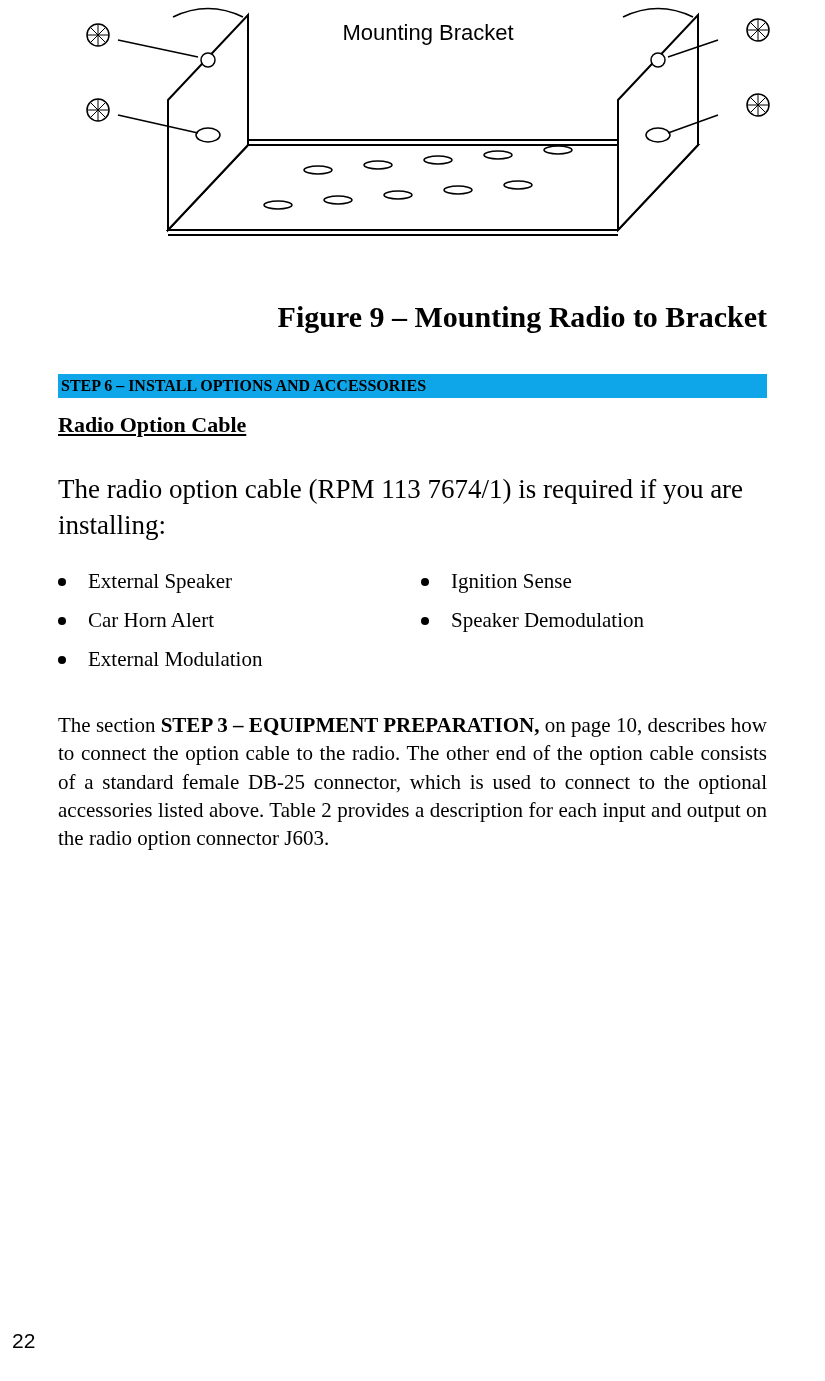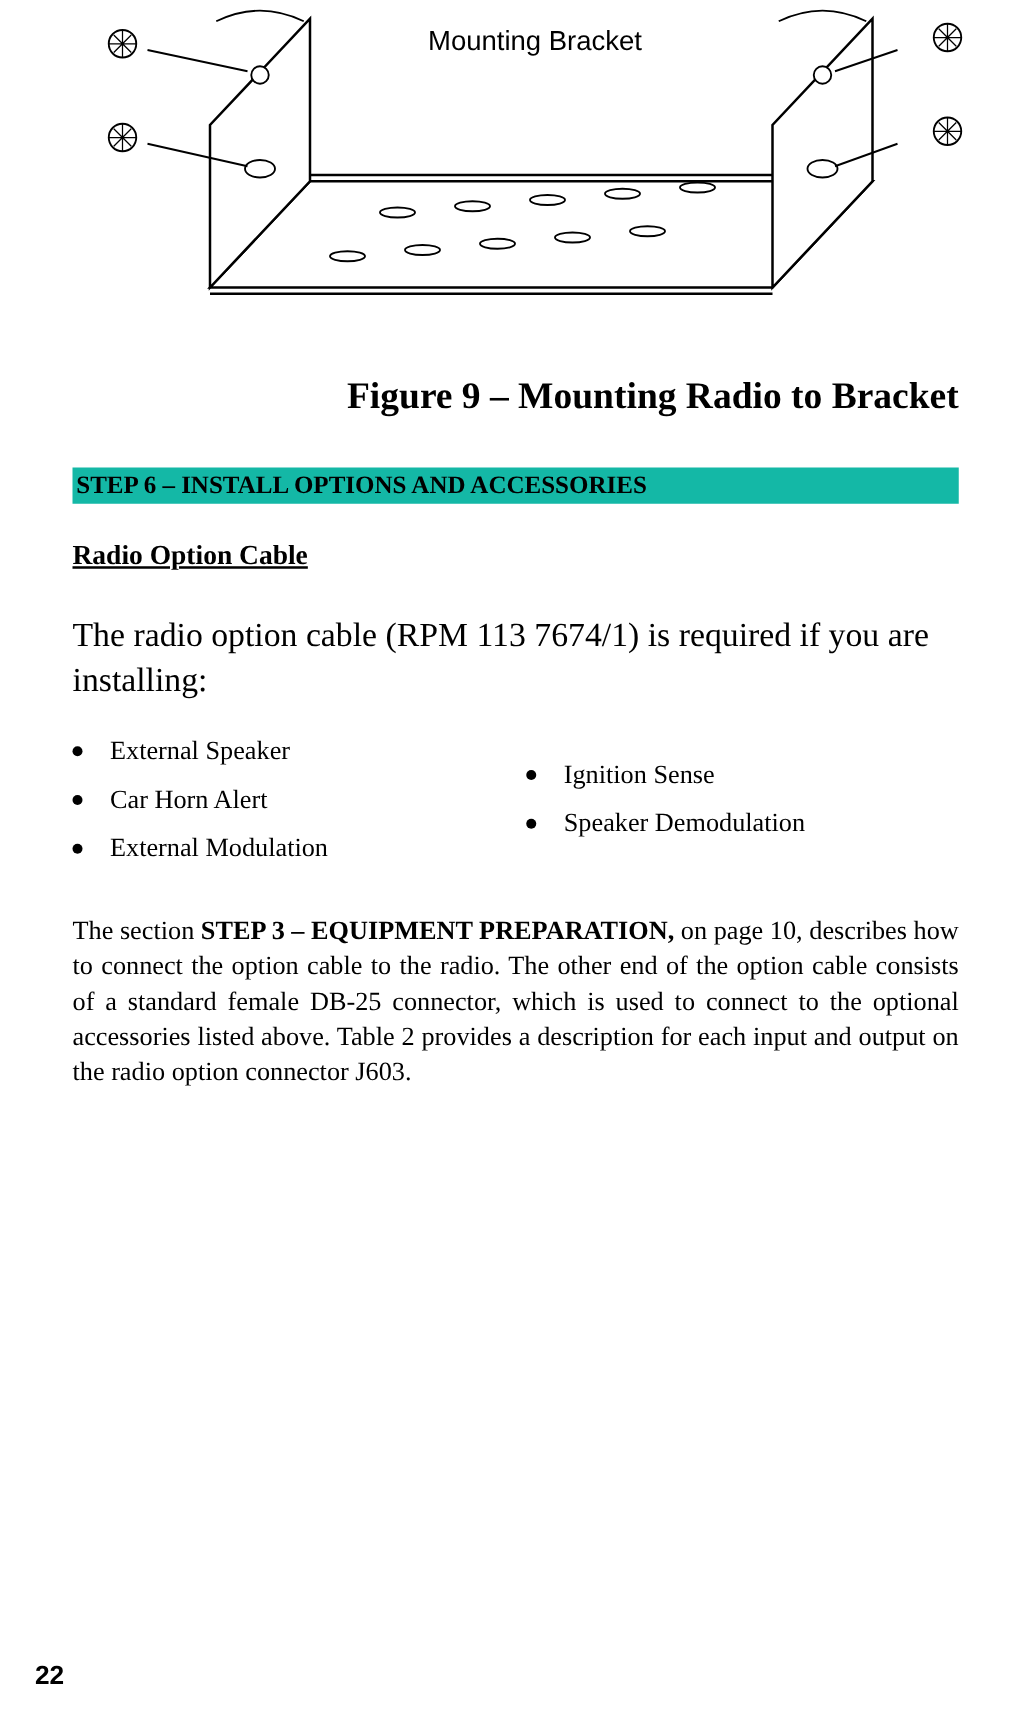--- a/index.html
+++ b/index.html
@@ -22,43 +22,42 @@
       margin: 0 auto;
     }
     .figure-caption {
       font-weight: bold;
       font-size: 30px;
       text-align: right;
       margin-top: 55px;
       margin-bottom: 40px;
     }
     .step-heading {
-      background: #14b8a6;
+      background: #0ea5e9;
       font-weight: bold;
-      font-size: 20px;
+      font-size: 16px;
       padding: 3px 3px;
-      margin-bottom: 28px;
+      margin-bottom: 14px;
       width: 100%;
     }
     .subheading {
       font-weight: bold;
       font-size: 22px;
       text-decoration: underline;
       margin-bottom: 33px;
     }
     .intro-para {
       font-size: 27px;
       margin-bottom: 25px;
       line-height: 1.35;
     }
     .bullet-columns {
       display: flex;
       gap: 17px;
       margin-bottom: 25px;
-      align-items: center;
     }
     .bullet-col {
       flex: 1;
     }
     .bullet-item {
       display: flex;
       align-items: flex-start;
       margin-bottom: 14px;
       font-size: 21px;
     }
@@ -73,23 +72,23 @@
     }
     .body-para {
       font-size: 21px;
       text-align: justify;
       line-height: 1.35;
     }
     .bold-inline { font-weight: bold; }
     .page-number {
       position: absolute;
       bottom: 28px;
-      left: 28px;
+      left: 12px;
       font-family: Arial, Helvetica, sans-serif;
-      font-weight: bold;
+      font-weight: normal;
       font-size: 21px;
     }
   </style>
 </head>
 <body>
 
 <div class="figure-container">
   <svg class="bracket-svg" width="720" height="240" viewBox="0 0 720 240">
 
     <polygon points="110,225 560,225 640,140 190,140" fill="#fff" stroke="#000" stroke-width="2"></polygon>

